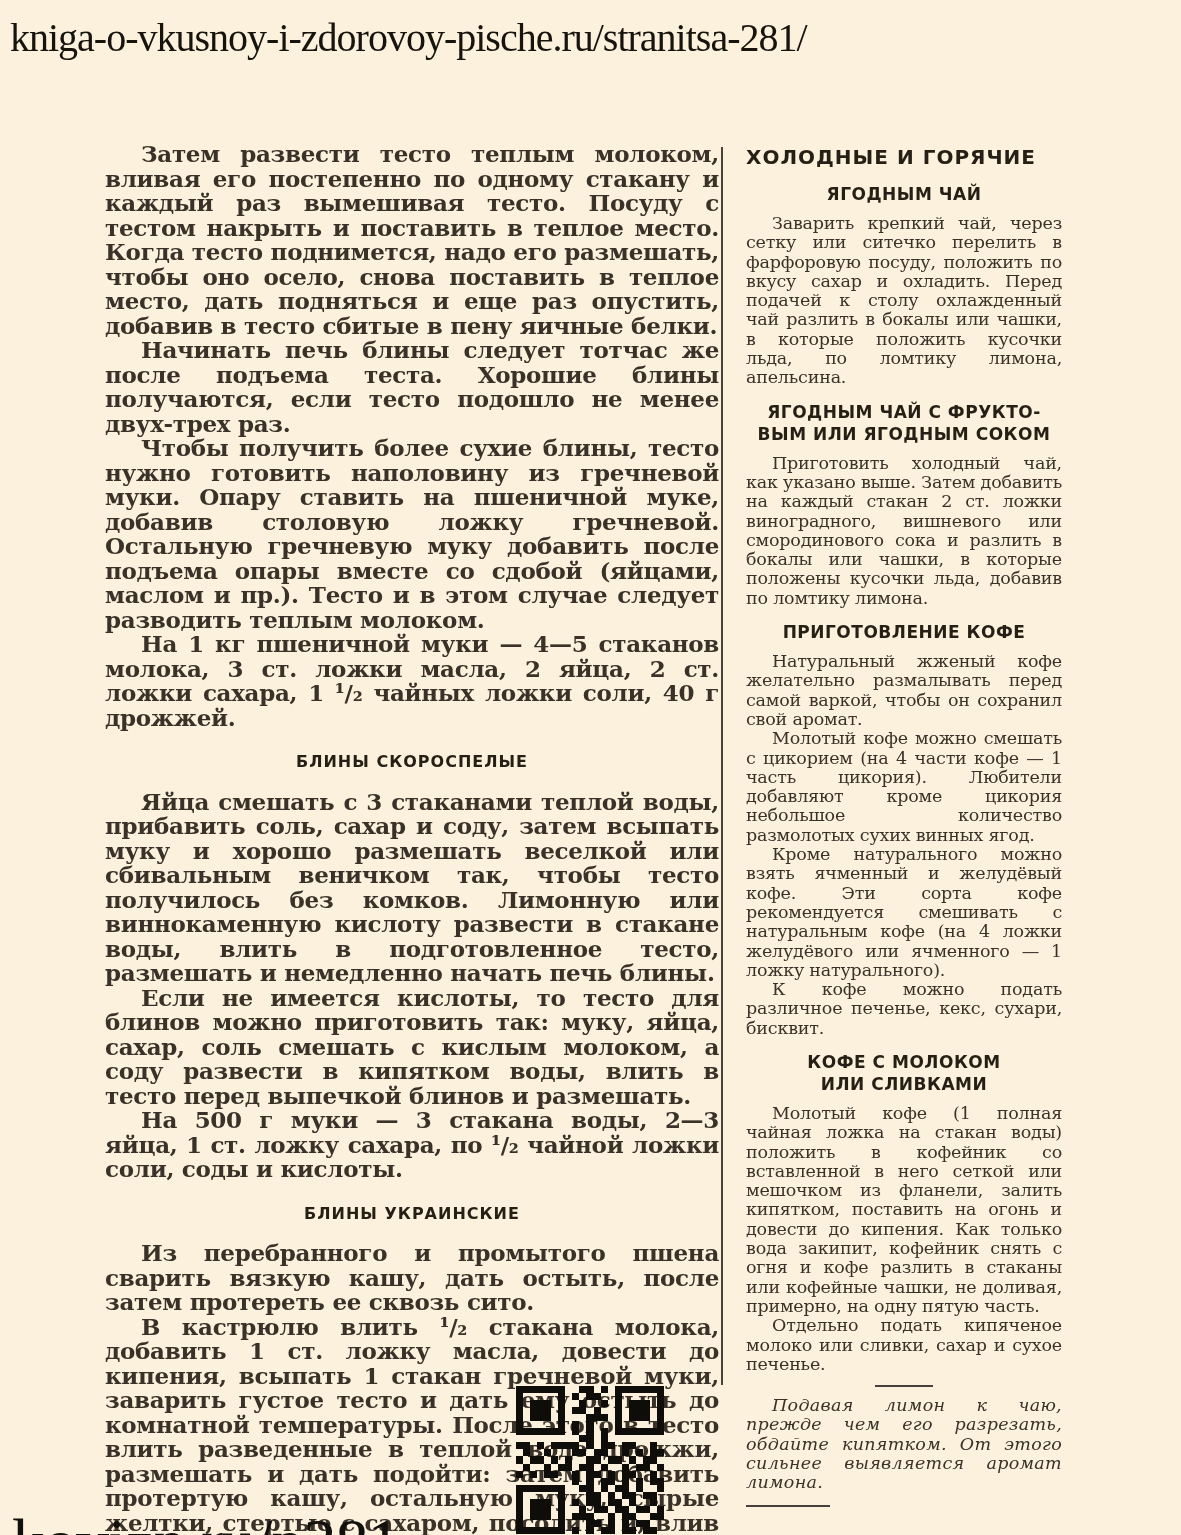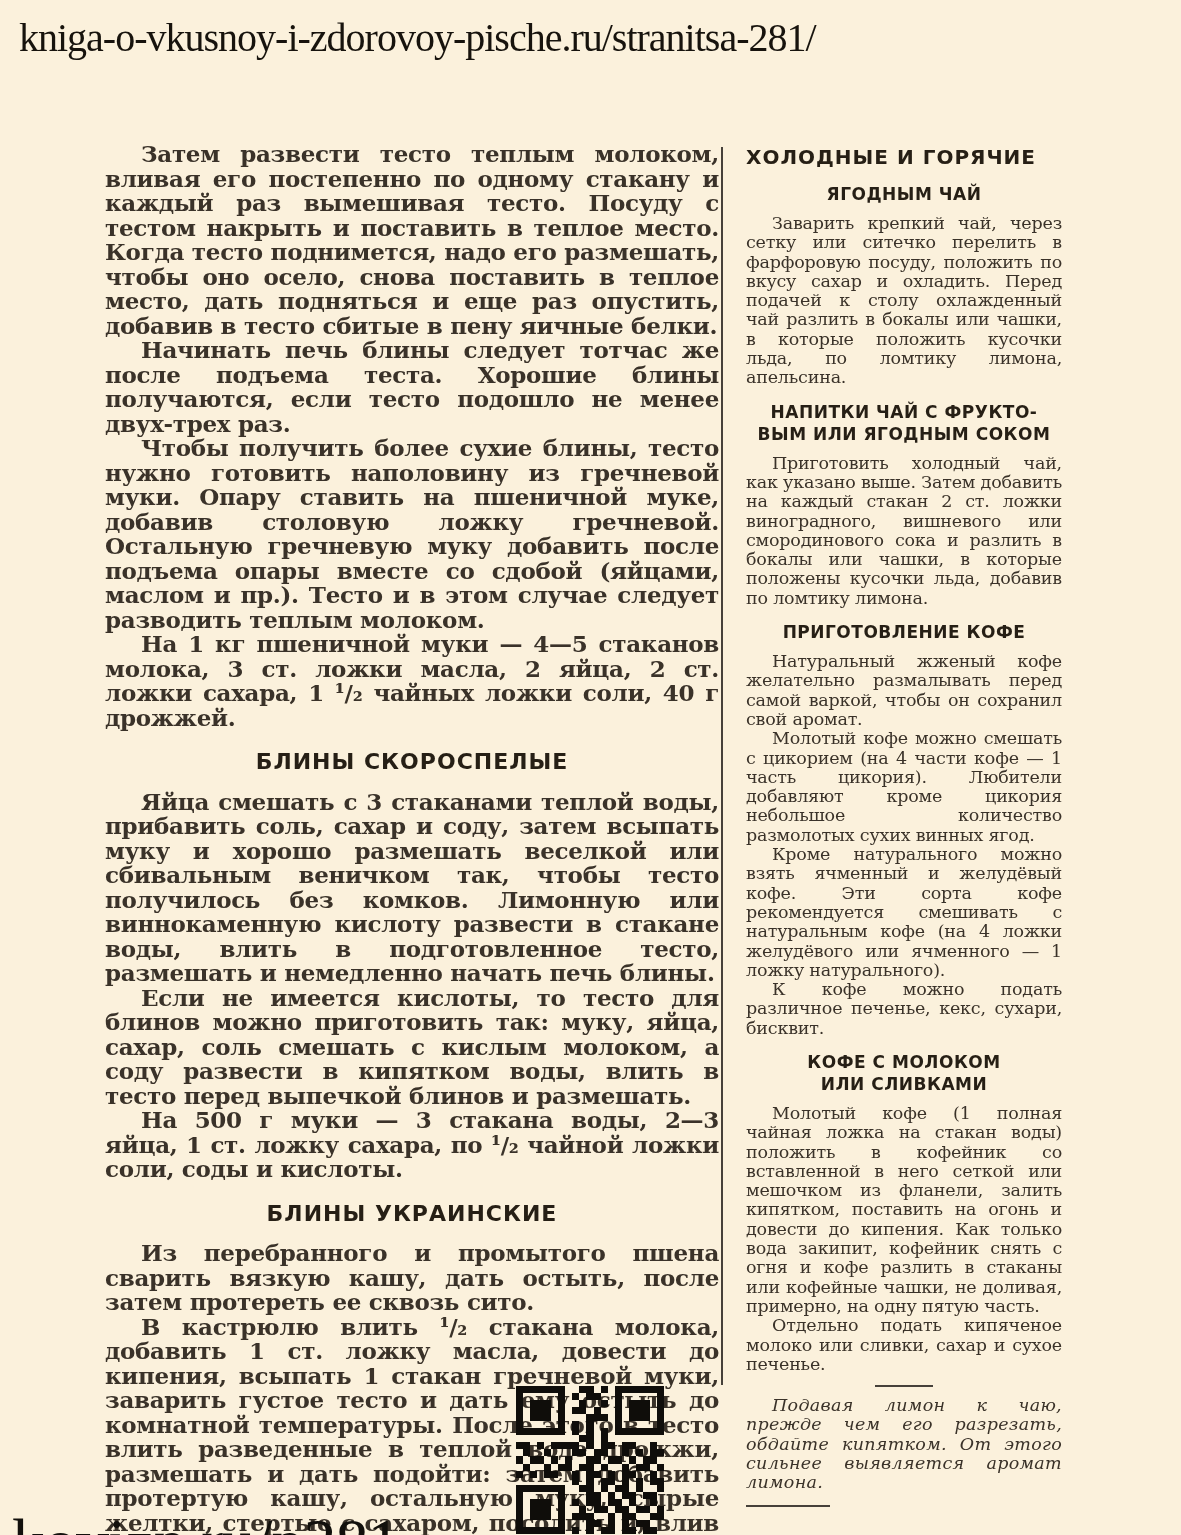--- a/index.html
+++ b/index.html
@@ -2,31 +2,31 @@
 <html><head>
 <meta charset="utf-8">
 <style>
   * { margin:0; padding:0; box-sizing:border-box; }
   html,body { background:#fbf1dc; }
   body {
     position:relative; width:1181px; height:1535px; overflow:hidden;
     font-family:"DejaVu Serif", serif; color:#3a3229;
   }
   .url-text {
-    position:absolute; left:19px; top:14px;
+    position:absolute; left:10px; top:14px;
     font-family:"Liberation Serif", serif; font-size:40px; color:#17130d;
     letter-spacing:-1px; white-space:nowrap;
   }
   .col-left {
     position:absolute; left:105px; top:142px; width:614px;
     font-size:23px; line-height:24.5px; text-align:justify; letter-spacing:-0.3px;
   }
   .col-left p { text-indent:36px;font-weight:bold; }
   .head-left {
-    font-family:"DejaVu Sans", sans-serif; font-weight:bold; font-size:22px;
+    font-family:"DejaVu Sans", sans-serif; font-weight:bold; font-size:16px;
     text-align:center; letter-spacing:1px; color:#261f15;
     margin:20px 0 15px; text-indent:0;
   }
   .divider-v {
     position:absolute; left:721px; top:147px; width:2px; height:1238px;
     background:#46413a;
   }
   .col-right {
     position:absolute; left:746px; top:144px; width:316px;
     font-size:17.5px; line-height:19.3px; text-align:justify; letter-spacing:-0.2px;
@@ -86,21 +86,21 @@
   <h1 class="head-main">
     <span class="head-line">ХОЛОДНЫЕ И ГОРЯЧИЕ</span>
   </h1>
 
   <h2 class="head-sub">
     <span class="head-line">ЯГОДНЫМ ЧАЙ</span>
   </h2>
   <p>Заварить крепкий чай, через сетку или ситечко перелить в фарфоровую посуду, положить по вкусу сахар и охладить. Перед подачей к столу охлажденный чай разлить в бокалы или чашки, в которые положить кусочки льда, по ломтику лимона, апельсина.</p>
 
   <h2 class="head-sub">
-    <span class="head-line">НАПИТКИ ЧАЙ С ФРУКТО-</span>
+    <span class="head-line">ЯГОДНЫМ ЧАЙ С ФРУКТО-</span>
     <span class="head-line">ВЫМ ИЛИ ЯГОДНЫМ СОКОМ</span>
   </h2>
   <p>Приготовить холодный чай, как указано выше. Затем добавить на каждый стакан 2 ст. ложки виноградного, вишневого или смородинового сока и разлить в бокалы или чашки, в которые положены кусочки льда, добавив по ломтику лимона.</p>
 
   <h2 class="head-sub">
     <span class="head-line">ПРИГОТОВЛЕНИЕ КОФЕ</span>
   </h2>
   <p>Натуральный жженый кофе желательно размалывать перед самой варкой, чтобы он сохранил свой аромат.</p>
   <p>Молотый кофе можно смешать с цикорием (на 4 части кофе — 1 часть цикория). Любители добавляют кроме цикория небольшое количество размолотых сухих винных ягод.</p>
   <p>Кроме натурального можно взять ячменный и желудёвый кофе. Эти сорта кофе рекомендуется смешивать с натуральным кофе (на 4 ложки желудёвого или ячменного — 1 ложку натурального).</p>

